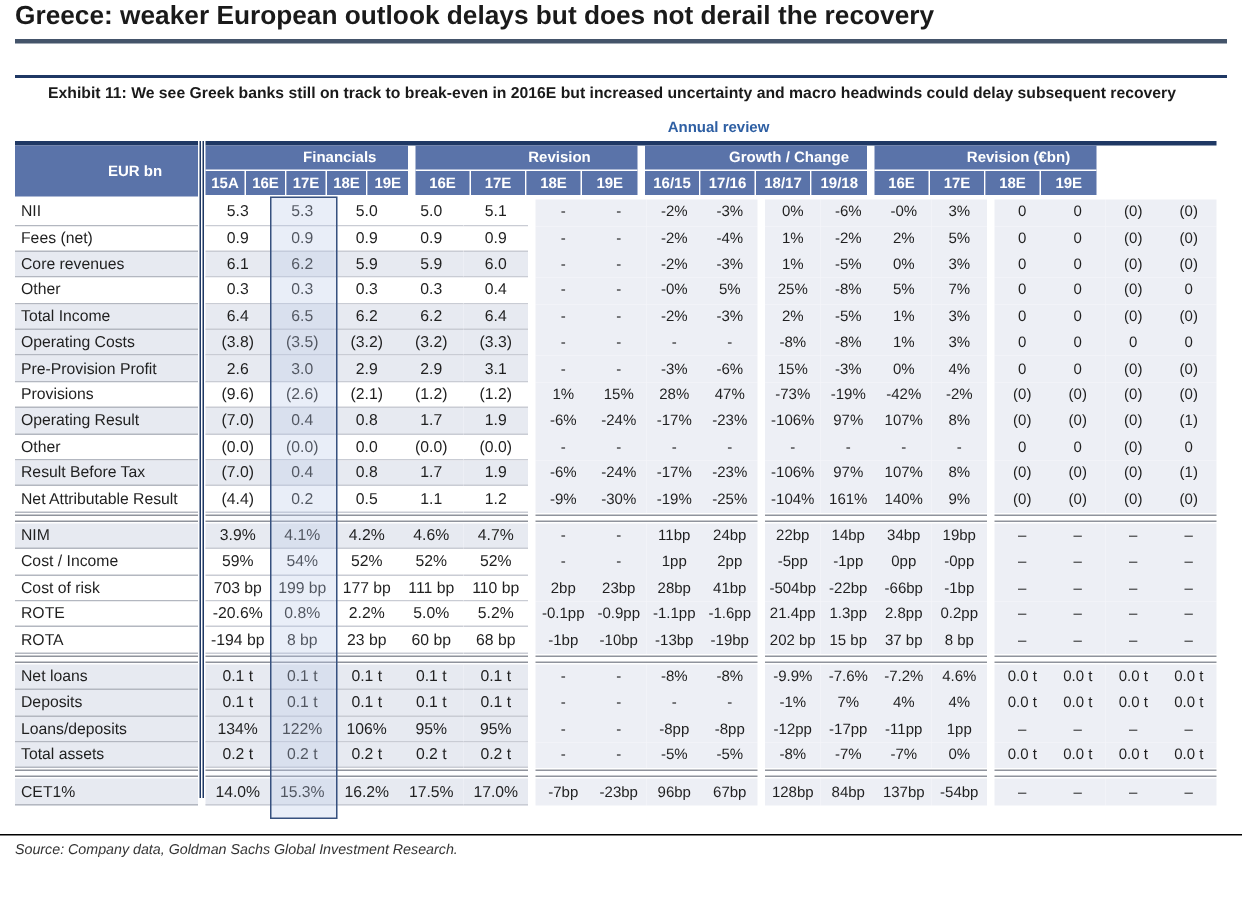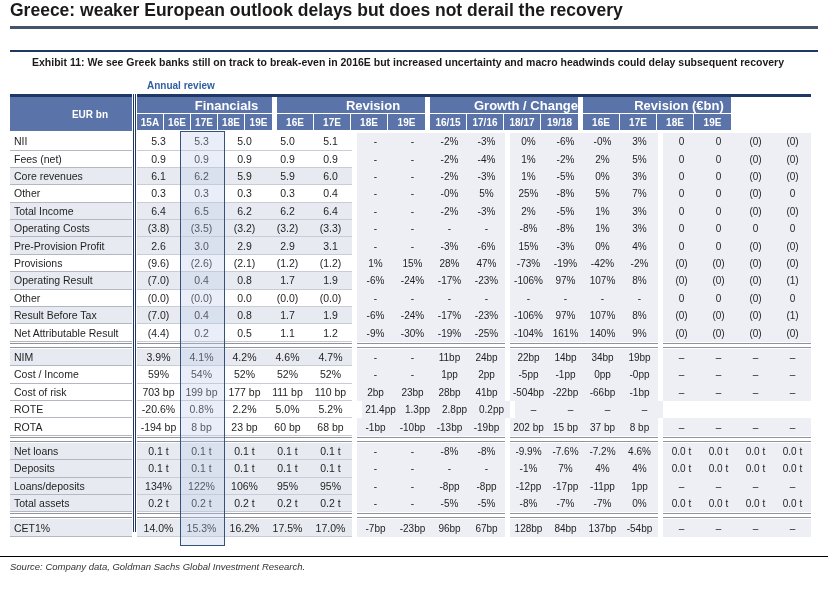--- a/index.html
+++ b/index.html
@@ -3,36 +3,36 @@
 <meta charset="utf-8">
 <style>
   html,body{margin:0;padding:0;background:#fff;}
   .page{position:relative;width:828px;height:614px;background:#fff;overflow:hidden;
         font-family:"Liberation Sans",sans-serif;color:#1a1a1a;}
   .title{margin:0 10px 0;padding-bottom:5px;font-size:17.5px;font-weight:bold;
          border-bottom:3px solid #44546a;letter-spacing:0;}
   .exhibit{margin:21px 10px 0;border-top:2px solid #1f3864;padding-top:4px;}
   .exhibit-title{font-size:10.5px;font-weight:bold;line-height:1.25;padding-left:22px;}
   .exhibit-sub{font-size:10.5px;line-height:1.25;margin-top:1px;}
-  .annual{margin:11px 10px 3px 147px;width:664px;text-align:left;
+  .annual{margin:11px 10px 3px 147px;width:664px;text-align:center;
           color:#2e5fa3;font-weight:bold;font-size:10px;}
 
   .table{position:relative;margin-left:10px;width:801px;}
   .bar{position:absolute;top:0;height:3px;background:#1f3864;}
   .bar-left{left:0;width:122px;}
   .bar-right{left:127px;width:674px;}
   .vline{position:absolute;top:0;left:123px;height:438px;width:0;border-left:3px double #1f3864;}
   .hl-overlay{position:absolute;top:37px;left:170px;width:43px;height:413px;
               border:1px solid #37517f;background:rgba(188,203,233,0.32);pointer-events:none;}
 
   .thead{position:relative;display:flex;padding-top:3px;}
   .corner{width:122px;height:34px;background:#5a73a9;color:#fff;font-size:10px;font-weight:bold;
           display:flex;align-items:center;justify-content:center;box-sizing:border-box;padding-left:38px;}
   .hgroup{display:flex;flex-direction:column;}
-  .glabel{height:17px;background:#5a73a9;color:#fff;font-size:13px;font-weight:bold;
+  .glabel{height:17px;background:#5a73a9;color:#fff;font-size:10px;font-weight:bold;
           display:flex;align-items:center;justify-content:center;border-bottom:1px solid #fff;box-sizing:border-box;padding-left:44px;}
   .gcols{display:flex;height:16px;}
   .hcell{background:#5a73a9;color:#fff;font-size:10px;font-weight:bold;box-sizing:border-box;
          display:flex;align-items:center;justify-content:center;border-right:1px solid #fff;}
   .hcell:last-child{border-right:none;}
   .w5 .hcell{width:27px;} .w4 .hcell{width:37px;}
 
   .tbody{margin-top:2px;}
   .trow{display:flex;height:17.4px;}
   .gap{width:5px;flex:0 0 5px;}
@@ -613,20 +613,26 @@
           <div class="cell label">ROTE</div>
           <div class="gap"></div>
           <div class="panel fin">
             <div class="cell">-20.6%</div>
             <div class="cell">0.8%</div>
             <div class="cell">2.2%</div>
             <div class="cell">5.0%</div>
             <div class="cell">5.2%</div>
           </div>
           <div class="gap"></div>
+          <div class="panel rev">
+            <div class="cell">-0.1pp</div>
+            <div class="cell">-0.9pp</div>
+            <div class="cell">-1.1pp</div>
+            <div class="cell">-1.6pp</div>
+          </div>
           <div class="gap"></div>
           <div class="panel gro">
             <div class="cell">21.4pp</div>
             <div class="cell">1.3pp</div>
             <div class="cell">2.8pp</div>
             <div class="cell">0.2pp</div>
           </div>
           <div class="gap"></div>
           <div class="panel rbn">
             <div class="cell">–</div>

